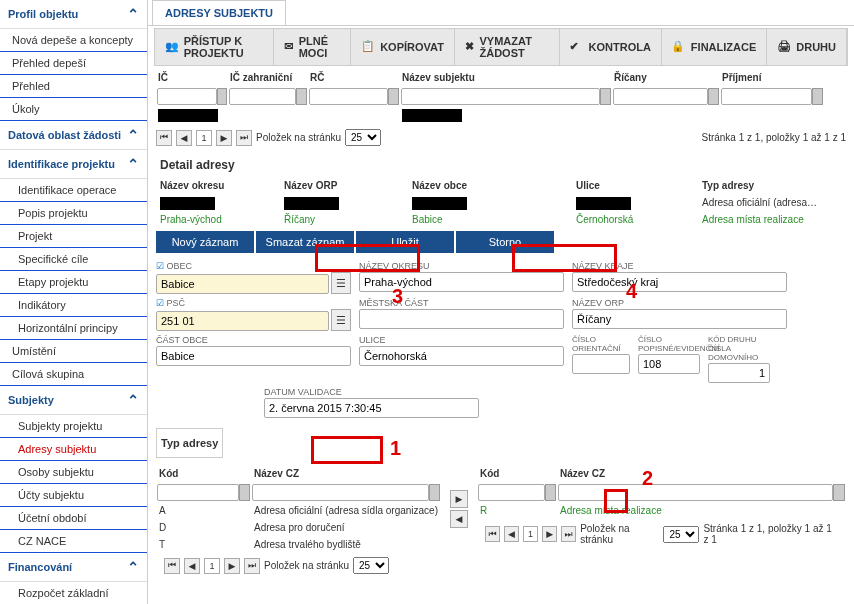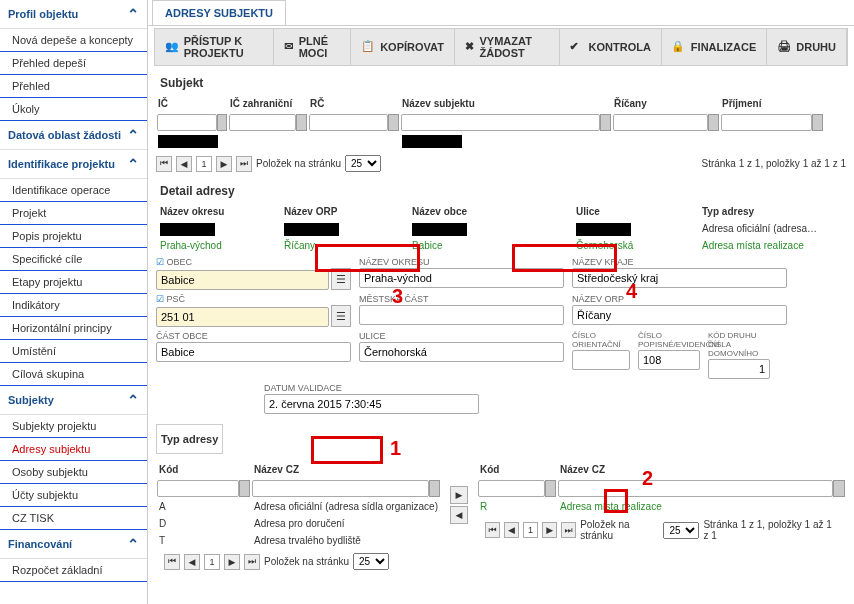--- a/index.html
+++ b/index.html
@@ -1,20 +1,20 @@
 <!DOCTYPE html>
 <html><head>
   <meta charset="utf-8">
   <style>
     * { box-sizing: border-box; margin: 0; padding: 0; }
     body { font-family: Arial, sans-serif; font-size: 11px; color: #333; background: #fff; width: 854px; height: 604px; display: flex; }
     .sidebar { width: 148px; border-right: 1px solid #ccc; }
     .sidebar-header { background: #fff; color: #1a4f8c; font-weight: bold; padding: 6px 8px; border-bottom: 1px solid #ddd; display: flex; justify-content: space-between; align-items: center; cursor: pointer; }
     .sidebar-item { padding: 5px 8px 5px 12px; border-bottom: 1px solid #1d4ed8; cursor: pointer; }
-    .sidebar-item-indent { padding-left: 12px; }
+    .sidebar-item-indent { padding-left: 18px; }
     .sidebar-item.active { color: #c00; }
     .chevron { font-size: 14px; }
     .main { flex: 1; overflow: hidden; }
     .tab-bar { border-bottom: 1px solid #ccc; padding-left: 4px; }
     .tab { display: inline-block; padding: 6px 12px; background: #fff; border: 1px solid #ccc; border-bottom: none; color: #1a4f8c; font-weight: bold; font-size: 11px; }
     .toolbar { background: #e8e8e8; border: 1px solid #ccc; margin: 2px 6px; display: flex; }
     .toolbar-btn { padding: 6px 10px; color: #333; font-size: 11px; font-weight: bold; display: flex; align-items: center; gap: 5px; cursor: pointer; border-right: 1px solid #ccc; }
     .toolbar-btn .icon { width: 14px; height: 14px; display: inline-block; }
     .section-title { font-weight: bold; padding: 8px 12px 4px; font-size: 12px; }
     .grid-header { display: flex; font-size: 10px; font-weight: bold; padding: 0 8px; }
@@ -78,37 +78,38 @@
       <div class="sidebar-item">Úkoly</div>
       <div class="sidebar-header">
         <span>Datová oblast žádosti</span>
         <span class="chevron">⌃</span>
       </div>
       <div class="sidebar-header">
         <span>Identifikace projektu</span>
         <span class="chevron">⌃</span>
       </div>
       <div class="sidebar-item sidebar-item-indent">Identifikace operace</div>
+      <div class="sidebar-item sidebar-item-indent">Popis projektu</div>
       <div class="sidebar-item sidebar-item-indent">Projekt</div>
-      <div class="sidebar-item sidebar-item-indent">Popis projektu</div>
       <div class="sidebar-item sidebar-item-indent">Specifické cíle</div>
       <div class="sidebar-item sidebar-item-indent">Etapy projektu</div>
       <div class="sidebar-item sidebar-item-indent">Indikátory</div>
       <div class="sidebar-item sidebar-item-indent">Horizontální principy</div>
       <div class="sidebar-item">Umístění</div>
       <div class="sidebar-item">Cílová skupina</div>
       <div class="sidebar-header">
         <span>Subjekty</span>
         <span class="chevron">⌃</span>
       </div>
       <div class="sidebar-item sidebar-item-indent">Subjekty projektu</div>
       <div class="sidebar-item sidebar-item-indent active">Adresy subjektu</div>
       <div class="sidebar-item sidebar-item-indent">Osoby subjektu</div>
       <div class="sidebar-item sidebar-item-indent">Účty subjektu</div>
-      <div class="sidebar-item sidebar-item-indent">CZ TISK</div>
+      <div class="sidebar-item sidebar-item-indent">Účetní období</div>
+      <div class="sidebar-item sidebar-item-indent">CZ NACE</div>
       <div class="sidebar-header">
         <span>Financování</span>
         <span class="chevron">⌃</span>
       </div>
       <div class="sidebar-item sidebar-item-indent">Rozpočet základní</div>
     </div>
 </div>
 
 <div class="main content-wrap">
   <div class="tab-bar">
@@ -139,21 +140,20 @@
       <div class="toolbar-btn">
         <span class="icon">🔒</span>
         <span>FINALIZACE</span>
       </div>
       <div class="toolbar-btn">
         <span class="icon">🖨</span>
         <span>DRUHU</span>
       </div>
     </div>
 
-  <div class="section-title">Subjekt</div>
   <div class="grid-header" id="subjekt-header">
       <div style="width: 72px;">IČ</div>
       <div style="width: 80px;">IČ zahraniční</div>
       <div style="width: 92px;">RČ</div>
       <div style="width: 212px;">Název subjektu</div>
       <div style="width: 108px;">Říčany</div>
       <div style="width: 104px;">Příjmení</div>
     </div>
   <div class="grid-filters" id="subjekt-filters">
       <div style="width: 72px;">
@@ -232,20 +232,26 @@
         <div class="detail-row green">
           <div style="width: 124px;">Praha-východ</div>
           <div style="width: 128px;">Říčany</div>
           <div style="width: 164px;">Babice</div>
           <div style="width: 126px;">Černohorská</div>
           <div style="width: 124px;">Adresa místa realizace</div>
         </div>
       </div>
   </div>
 
+  <div class="btn-bar">
+    <div class="btn">Nový záznam</div>
+    <div class="btn">Smazat záznam</div>
+    <div class="btn">Uložit</div>
+    <div class="btn">Storno</div>
+  </div>
 
   <div class="form-area">
     <div class="form-group" style="width:195px">
       <span class="form-label req">OBEC</span>
       <div class="inline-field">
         <input class="form-input yellow" style="flex: 1 1 0%;" value="Babice">
         <span class="lookup-btn">☰</span>
       </div>
     </div>
     <div class="form-group" style="width:205px">

